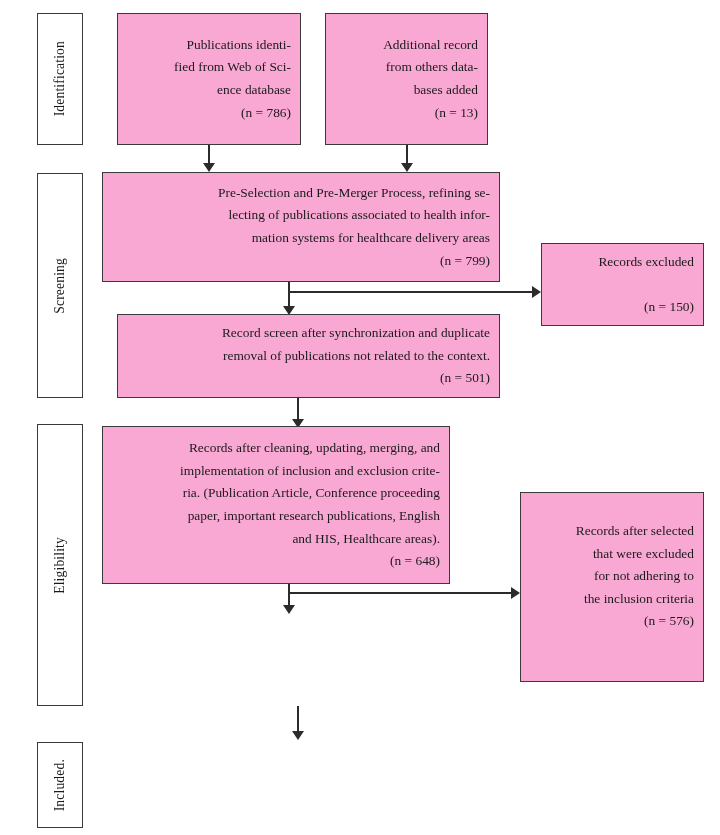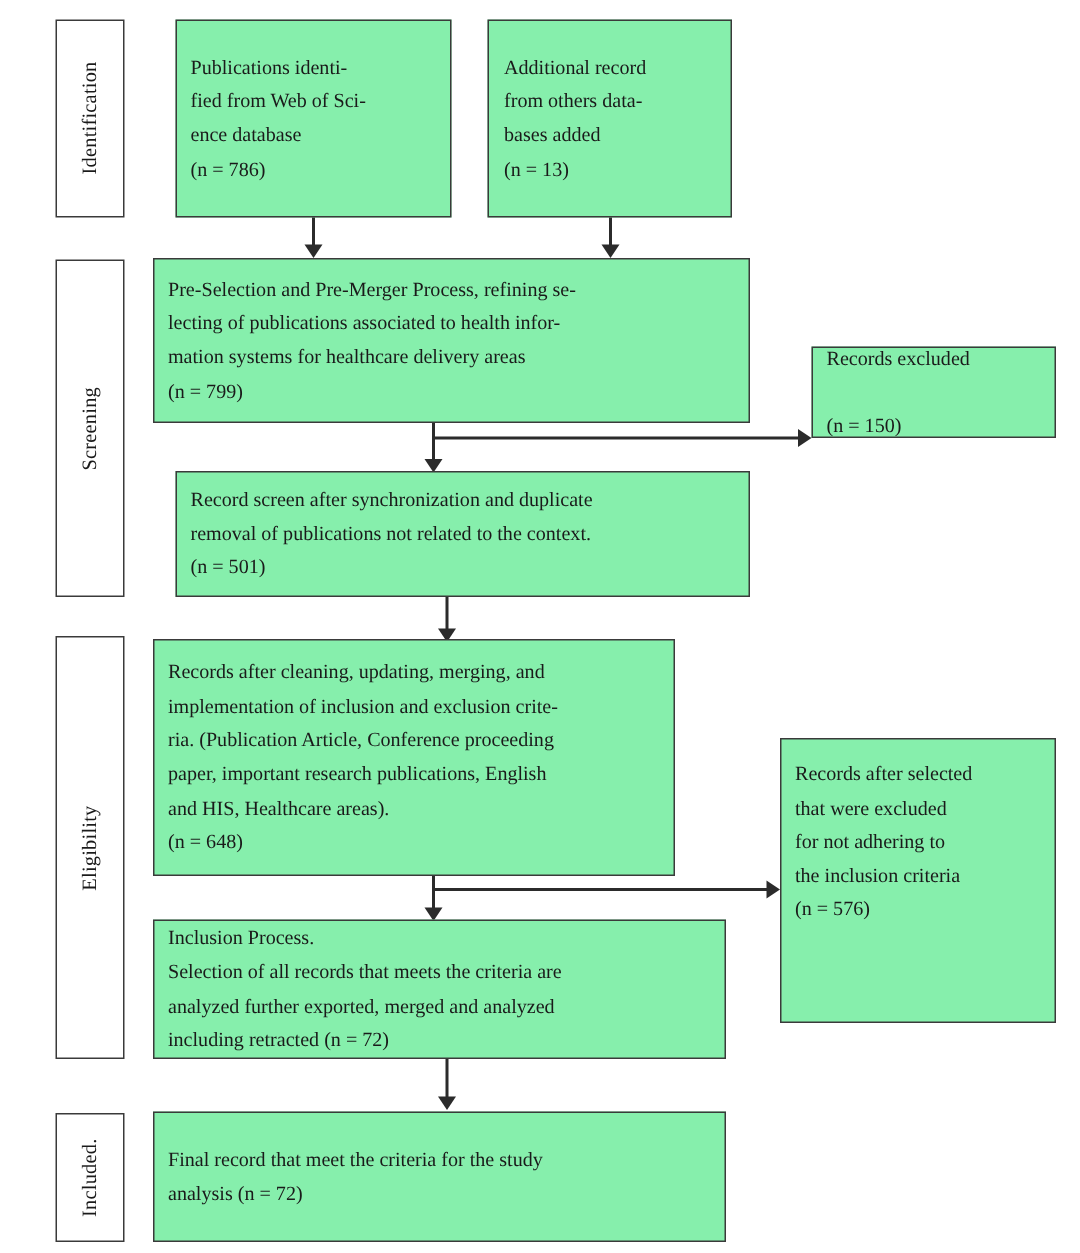--- a/index.html
+++ b/index.html
@@ -18,25 +18,25 @@
     height: 835px;
     background: #ffffff;
     overflow: hidden;
   }
 
   
   .box {
     position: absolute;
     box-sizing: border-box;
     border: 1.5px solid #3a3a3a;
-    background: #86efac;
+    background: #f9a8d4;
     display: flex;
     align-items: center;
     justify-content: center;
-    text-align: left;
+    text-align: right;
     font-size: 13.4px;
     line-height: 1.68;
     color: #1a1a1a;
     padding: 4px 9px;
   }
   .box .txt {
     display: block;
     width: 100%;
     white-space: pre-line;
   }
@@ -127,21 +127,21 @@
   <div class="vline" style="left:406px; top:145px; height:22px;"></div>
   <div class="arrow-down" style="left:401px; top:163px;"></div>
 
   <div class="box" style="left:102px; top:172px; width:398px; height:110px;font-family:Liberation Serif, serif;">
     <span class="txt">Pre-Selection and Pre-Merger Process, refining se-
 lecting of publications associated to health infor-
 mation systems for healthcare delivery areas
 (n = 799)</span>
   </div>
 
-  <div class="box" style="left:541px; top:231px; width:163px; height:61px;">
+  <div class="box" style="left:541px; top:243px; width:163px; height:83px;">
     <span class="txt">Records excluded
 
 (n = 150)</span>
   </div>
 
   <div class="vline" style="left:288px; top:282px; height:10px;"></div>
   <div class="hline" style="left:288px; top:291px; width:245px;"></div>
   <div class="arrow-right" style="left:532px; top:286px;"></div>
 
   <div class="vline" style="left:288px; top:291px; height:18px;"></div>
@@ -158,43 +158,33 @@
 
   <div class="box" style="left:102px; top:426px; width:348px; height:158px;">
     <span class="txt">Records after cleaning, updating, merging, and
 implementation of inclusion and exclusion crite-
 ria.   (Publication Article, Conference proceeding
 paper, important research publications, English
 and HIS, Healthcare areas).
 (n = 648)</span>
   </div>
 
-  <div class="box" style="left:520px; top:492px; width:184px; height:190px; align-items:flex-start; padding-top:12px;">
+  <div class="box" style="left:520px; top:492px; width:184px; height:190px; align-items:flex-start; padding-top:27px;">
     <span class="txt">Records after selected
 that were excluded
 for not adhering to
 the inclusion criteria
 (n = 576)</span>
   </div>
 
   <div class="vline" style="left:288px; top:584px; height:9px;"></div>
   <div class="hline" style="left:288px; top:592px; width:224px;"></div>
   <div class="arrow-right" style="left:511px; top:587px;"></div>
 
   <div class="vline" style="left:288px; top:592px; height:16px;"></div>
   <div class="arrow-down" style="left:283px; top:605px;"></div>
 
-  <div class="box" style="left:102px; top:613px; width:382px; height:93px;">
-    <span class="txt">Inclusion Process.
-Selection of all records that meets the criteria are
-analyzed further exported, merged and analyzed
-including retracted (n = 72)</span>
-  </div>
 
   <div class="vline" style="left:297px; top:706px; height:30px;"></div>
   <div class="arrow-down" style="left:292px; top:731px;"></div>
 
-  <div class="box" style="left:102px; top:741px; width:382px; height:87px;">
-    <span class="txt">Final record that meet the criteria for the study
-analysis (n = 72)</span>
-  </div>
 
 </div>
 
 </body></html>

